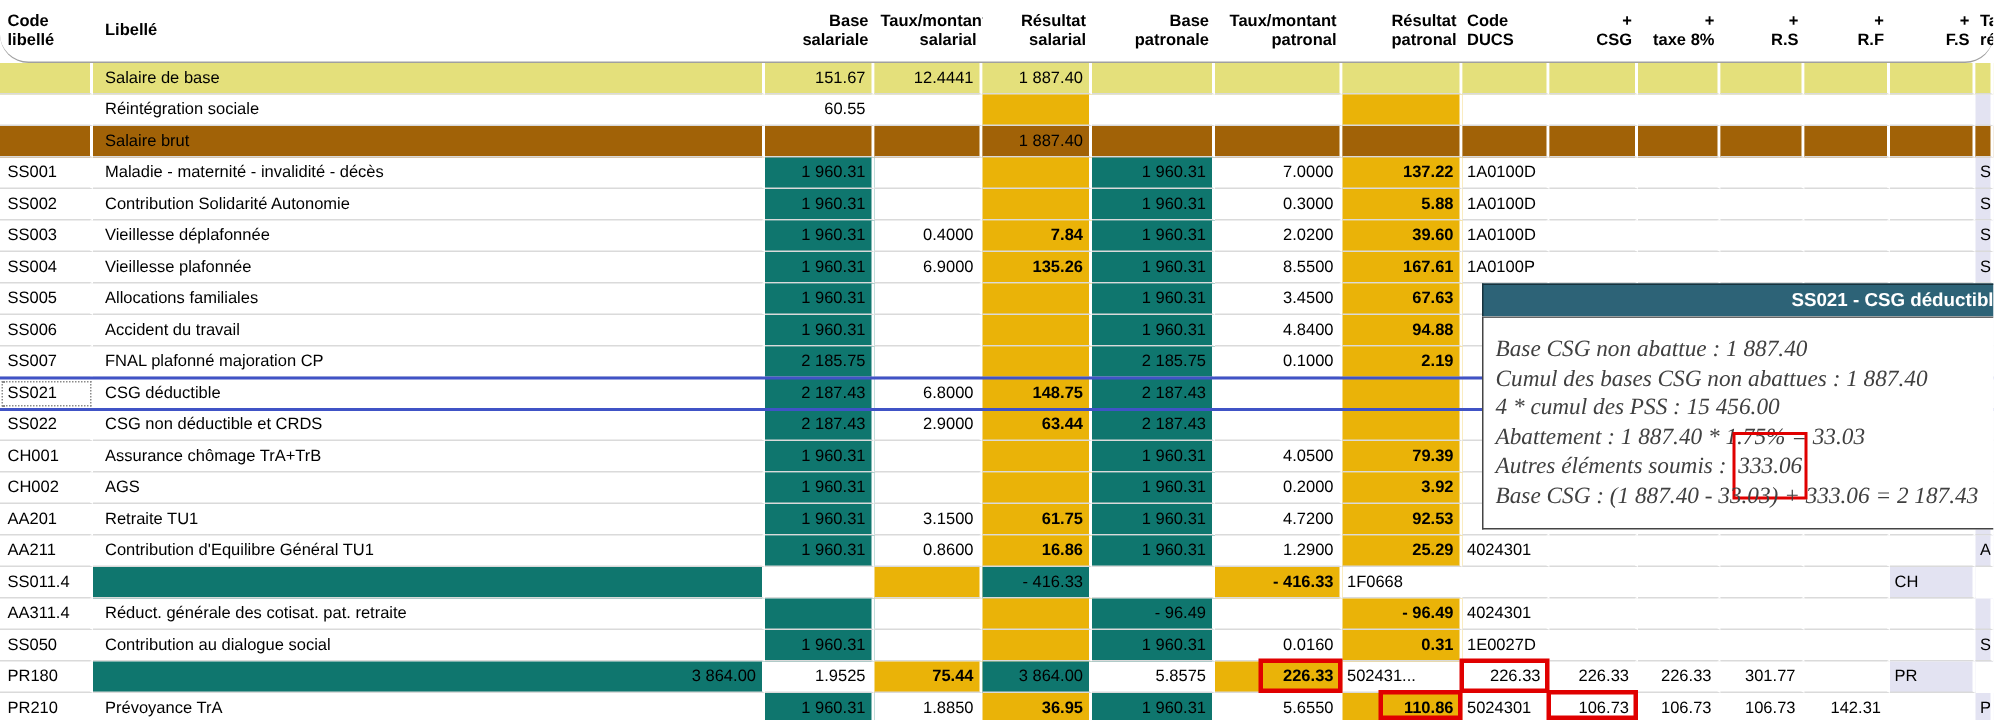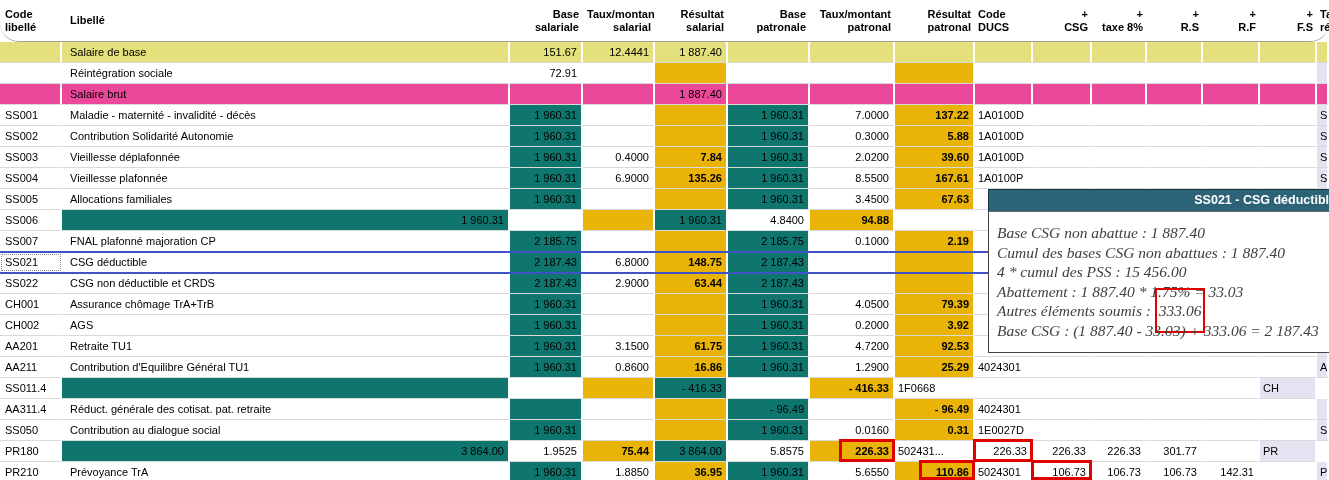--- a/index.html
+++ b/index.html
@@ -26,21 +26,21 @@
     padding:0 4px;white-space:nowrap;
   }
   .al{text-align:left}
   .ar{text-align:right}
   .c-code,.h-code{padding-left:5px !important;}
   .c-libelle,.h-libelle{padding-left:8px !important;overflow:hidden;}
   .c-ducs,.h-ducs{padding-left:3px !important;overflow:hidden;}
   .c-ta,.h-ta{padding-left:3px !important;padding-right:0 !important;overflow:hidden;}
   
   .bg-yellow{background:#e4e07b;}
-  .bg-peach{background:#ec4899;}
+  .bg-peach{background:#a16207;}
   .bg-cream{background:#0f766e;}
   .bg-pink{background:#eab308;font-weight:bold;}
   .bg-lav{background:#e3e3f2;}
   
   .hl{position:relative;}
   .hl::after{content:"";position:absolute;border:3px solid #e00000;z-index:4;pointer-events:none;}
   .hl-res::after{top:-2px;bottom:-1px;right:-2px;width:50px;}
   .hl-csg::after{top:-2px;bottom:-1px;left:-2px;right:-2px;}
   .hl-last::after{bottom:2px;}
   
@@ -139,21 +139,21 @@
         <div class="cell c-csg ar bg-yellow"></div>
         <div class="cell c-taxe8 ar bg-yellow"></div>
         <div class="cell c-rs ar bg-yellow"></div>
         <div class="cell c-rf ar bg-yellow"></div>
         <div class="cell c-fs ar bg-yellow"></div>
         <div class="cell c-ta al bg-yellow"></div>
       </div>
       <div class="grid row">
         <div class="cell c-code al"></div>
         <div class="cell c-libelle al">Réintégration sociale</div>
-        <div class="cell c-base_sal ar">72.91</div>
+        <div class="cell c-base_sal ar">60.55</div>
         <div class="cell c-taux_sal ar"></div>
         <div class="cell c-res_sal ar bg-pink"></div>
         <div class="cell c-base_pat ar"></div>
         <div class="cell c-taux_pat ar"></div>
         <div class="cell c-res_pat ar bg-pink"></div>
         <div class="cell c-ducs al"></div>
         <div class="cell c-csg ar"></div>
         <div class="cell c-taxe8 ar"></div>
         <div class="cell c-rs ar"></div>
         <div class="cell c-rf ar"></div>
@@ -257,20 +257,21 @@
         <div class="cell c-ducs al"></div>
         <div class="cell c-csg ar"></div>
         <div class="cell c-taxe8 ar"></div>
         <div class="cell c-rs ar"></div>
         <div class="cell c-rf ar"></div>
         <div class="cell c-fs ar"></div>
         <div class="cell c-ta al bg-lav"></div>
       </div>
       <div class="grid row">
         <div class="cell c-code al">SS006</div>
+        <div class="cell c-libelle al">Accident du travail</div>
         <div class="cell c-base_sal ar bg-cream">1 960.31</div>
         <div class="cell c-taux_sal ar"></div>
         <div class="cell c-res_sal ar bg-pink"></div>
         <div class="cell c-base_pat ar bg-cream">1 960.31</div>
         <div class="cell c-taux_pat ar">4.8400</div>
         <div class="cell c-res_pat ar bg-pink">94.88</div>
         <div class="cell c-ducs al"></div>
         <div class="cell c-csg ar"></div>
         <div class="cell c-taxe8 ar"></div>
         <div class="cell c-rs ar"></div>

